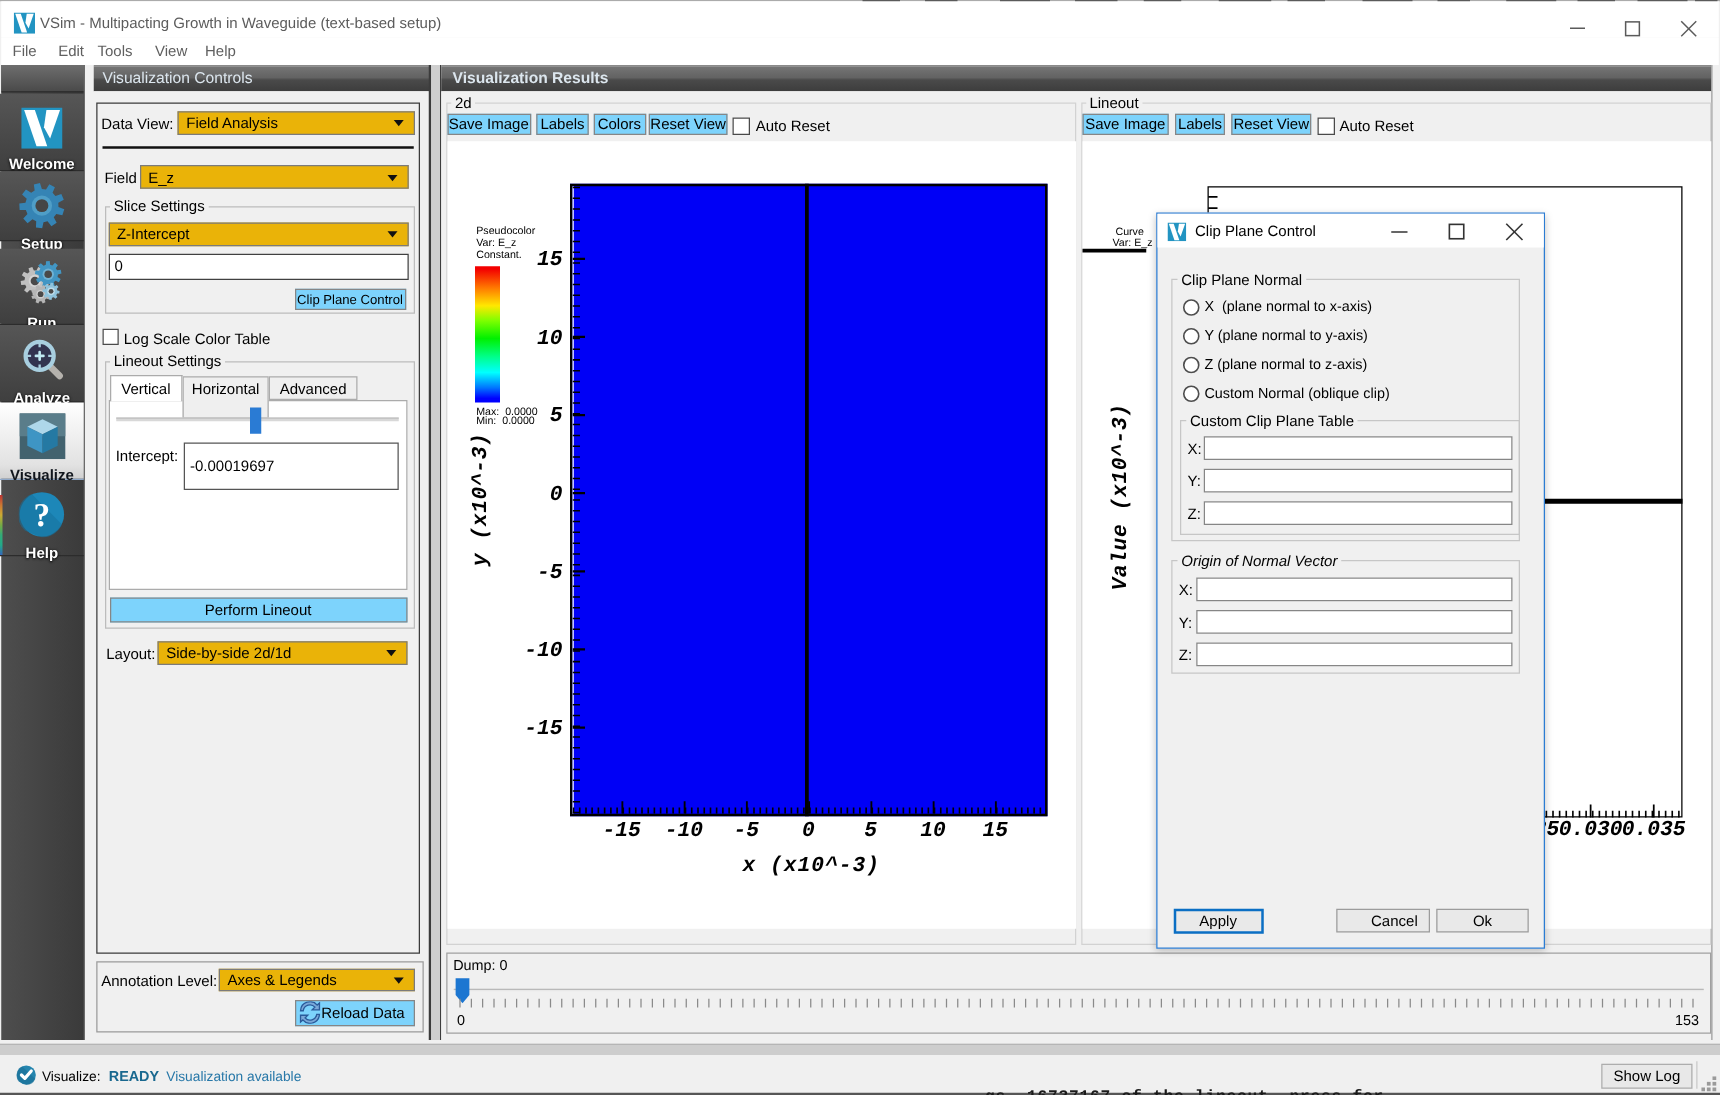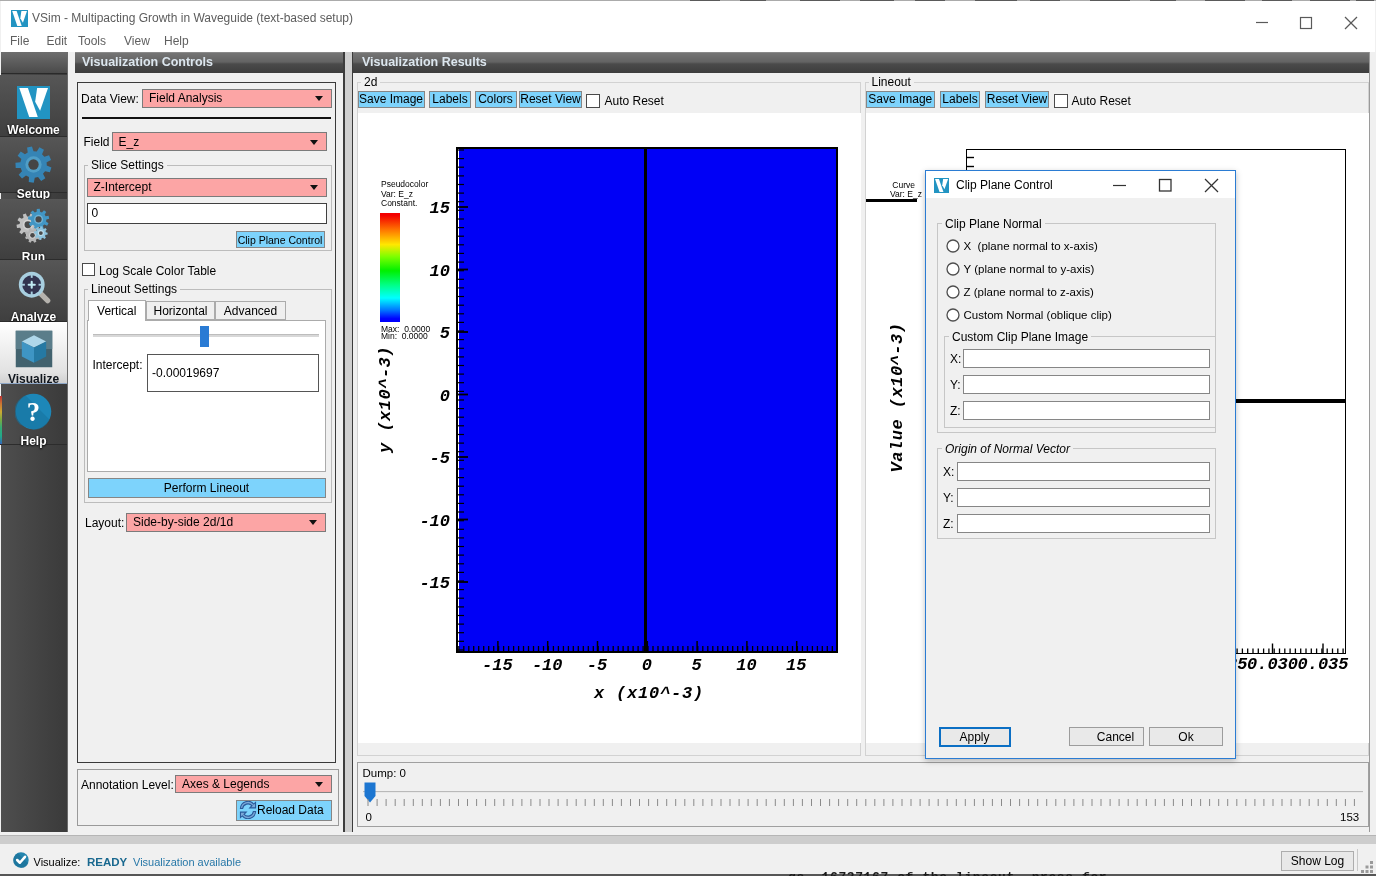--- a/index.html
+++ b/index.html
@@ -2,21 +2,21 @@
 <html><head>
 <meta charset="utf-8">
 <style>
 html,body{margin:0;padding:0;}
 body{width:1376px;height:876px;overflow:hidden;position:relative;
   font-family:"Liberation Sans",sans-serif;background:#f0f0f0;}
 .abs{position:absolute;}
 .btn{position:absolute;background:#7dd3fc;border:1px solid #868686;
   font-family:"Liberation Sans",sans-serif;font-size:12px;color:#000;white-space:nowrap;overflow:hidden;
   display:flex;align-items:center;justify-content:center;box-sizing:border-box;}
-.combo{position:absolute;background:#fca5a5;border:1px solid #7b7b7b;
+.combo{position:absolute;background:#eab308;border:1px solid #7b7b7b;
   font-size:12px;color:#000;display:flex;align-items:center;
   padding-left:6px;box-sizing:border-box;}
 .combo .arr{position:absolute;right:8px;top:50%;margin-top:-2px;width:0;height:0;
   border-left:4.5px solid transparent;border-right:4.5px solid transparent;
   border-top:5px solid #111;}
 .gb{position:absolute;border:1px solid #bcbcbc;box-sizing:border-box;}
 .gbl{position:absolute;background:#f0f0f0;font-size:12px;color:#000;
   padding:0 3px;white-space:nowrap;}
 .cb{position:absolute;background:#fff;border:1px solid #4a4a4a;box-sizing:border-box;}
 .lbl{position:absolute;font-size:12px;color:#000;white-space:nowrap;}
@@ -149,21 +149,21 @@
   </svg>
   <div class="sblabel">Help</div>
 </div>
 
 <div class="abs" style="left:0;top:396px;width:2px;height:48px;
  background:linear-gradient(#b33,#c73,#ca3,#7a4,#3a7,#2a8,#36b);"></div>
 
 <div class="abs" style="left:75px;top:52px;width:269px;height:21px;
   background:linear-gradient(#757575,#636363 45%,#4a4a4a 55%,#3d3d3d);
   border-top:1px solid #8a8a8a;box-sizing:border-box;"></div>
-<div class="abs" style="left:82px;top:55px;font-size:12.5px;font-weight:bold;color:#dce6ee;">Visualization Controls</div>
+<div class="abs" style="left:82px;top:55px;font-size:12.5px;font-weight:normal;color:#dce6ee;">Visualization Controls</div>
 <div class="abs" style="left:75px;top:73px;width:268px;height:759px;background:#f0f0f0;"></div>
 
 <div class="abs" style="left:343px;top:52px;width:1.5px;height:780px;background:#3c3c3c;"></div>
 <div class="abs" style="left:344.5px;top:52px;width:7px;height:780px;background:#cfcfcf;"></div>
 <div class="abs" style="left:351.5px;top:52px;width:1.5px;height:780px;background:#3c3c3c;"></div>
 
 <div id="controls">
 
   <div class="abs" style="left:77px;top:82px;width:259px;height:681px;border:1.5px solid #3a3a3a;box-sizing:border-box;"></div>
 
@@ -180,21 +180,21 @@
   <div class="field" style="left:86.5px;top:202.5px;width:240px;height:21px;border:1.5px solid #404040;font-size:12px;display:flex;align-items:center;padding-left:4px;">0</div>
   <div class="btn" style="left:235.5px;top:231px;width:89px;height:17px;font-size:10.5px;">Clip Plane Control</div>
 
   <div class="cb" style="left:82px;top:263px;width:13px;height:13px;border:1.5px solid #4a4a4a;"></div>
   <div class="lbl" style="left:99px;top:263.5px;">Log Scale Color Table</div>
 
   <div class="gb" style="left:83.5px;top:288.5px;width:248px;height:214px;"></div>
   <div class="gbl" style="left:88px;top:282px;">Lineout Settings</div>
 
   <div class="abs" style="left:86.5px;top:319.5px;width:239px;height:152px;background:#fff;border:1px solid #ababab;box-sizing:border-box;"></div>
-  <div class="abs" style="left:146px;top:301px;width:69px;height:19px;background:#efefef;border:1px solid #ababab;box-sizing:border-box;
+  <div class="abs" style="left:146px;top:301px;width:69px;height:34px;background:#efefef;border:1px solid #ababab;box-sizing:border-box;
        font-size:12px;text-align:center;line-height:18px;">Horizontal</div>
   <div class="abs" style="left:215px;top:301px;width:71px;height:19px;background:#efefef;border:1px solid #ababab;box-sizing:border-box;
        font-size:12px;text-align:center;line-height:18px;">Advanced</div>
   <div class="abs" style="left:87.5px;top:299.5px;width:58.5px;height:21px;background:#fff;border:1px solid #ababab;border-bottom:none;box-sizing:border-box;
        font-size:12px;text-align:center;line-height:20px;">Vertical</div>
 
   <div class="abs" style="left:92.5px;top:334px;width:226.5px;height:3px;background:#d8d8d8;border-top:1px solid #bdbdbd;box-sizing:border-box;"></div>
   <div class="abs" style="left:200px;top:326px;width:9px;height:21px;background:#2a7bd4;"></div>
   <div class="lbl" style="left:92.5px;top:358px;">Intercept:</div>
   <div class="field" style="left:147px;top:354px;width:172px;height:38px;border:1px solid #555;font-size:12px;display:flex;align-items:center;padding-left:4px;">-0.00019697</div>
@@ -725,21 +725,21 @@
   <svg class="abs" style="left:945.5px;top:285px;" width="14" height="14">
       <circle cx="7" cy="7" r="6" fill="#fff" stroke="#4e4e4e" stroke-width="1.3"></circle>
     </svg>
   <div class="lbl" style="left:963.5px;top:286px;font-size:11.5px;">Z (plane normal to z-axis)</div>
   <svg class="abs" style="left:945.5px;top:308px;" width="14" height="14">
       <circle cx="7" cy="7" r="6" fill="#fff" stroke="#4e4e4e" stroke-width="1.3"></circle>
     </svg>
   <div class="lbl" style="left:963.5px;top:309px;font-size:11.5px;">Custom Normal (oblique clip)</div>
 
   <div class="gb" style="left:944px;top:336px;width:272px;height:92px;border-color:#c6c6c6;"></div>
-  <div class="gbl" style="left:949px;top:330px;">Custom Clip Plane Image</div>
+  <div class="gbl" style="left:949px;top:330px;">Custom Clip Plane Table</div>
   <div class="lbl" style="left:950px;top:352px;">X:</div>
   <div class="field" style="left:963px;top:348.5px;width:247px;height:19.5px;"></div>
   <div class="lbl" style="left:950px;top:378px;">Y:</div>
   <div class="field" style="left:963px;top:374.5px;width:247px;height:19.5px;"></div>
   <div class="lbl" style="left:950px;top:404px;">Z:</div>
   <div class="field" style="left:963px;top:400.5px;width:247px;height:19.5px;"></div>
 
   <div class="gb" style="left:937px;top:448px;width:279px;height:91px;border-color:#c6c6c6;"></div>
   <div class="gbl" style="left:942px;top:442px;font-style:italic;">Origin of Normal Vector</div>
   <div class="lbl" style="left:943px;top:465px;">X:</div>

